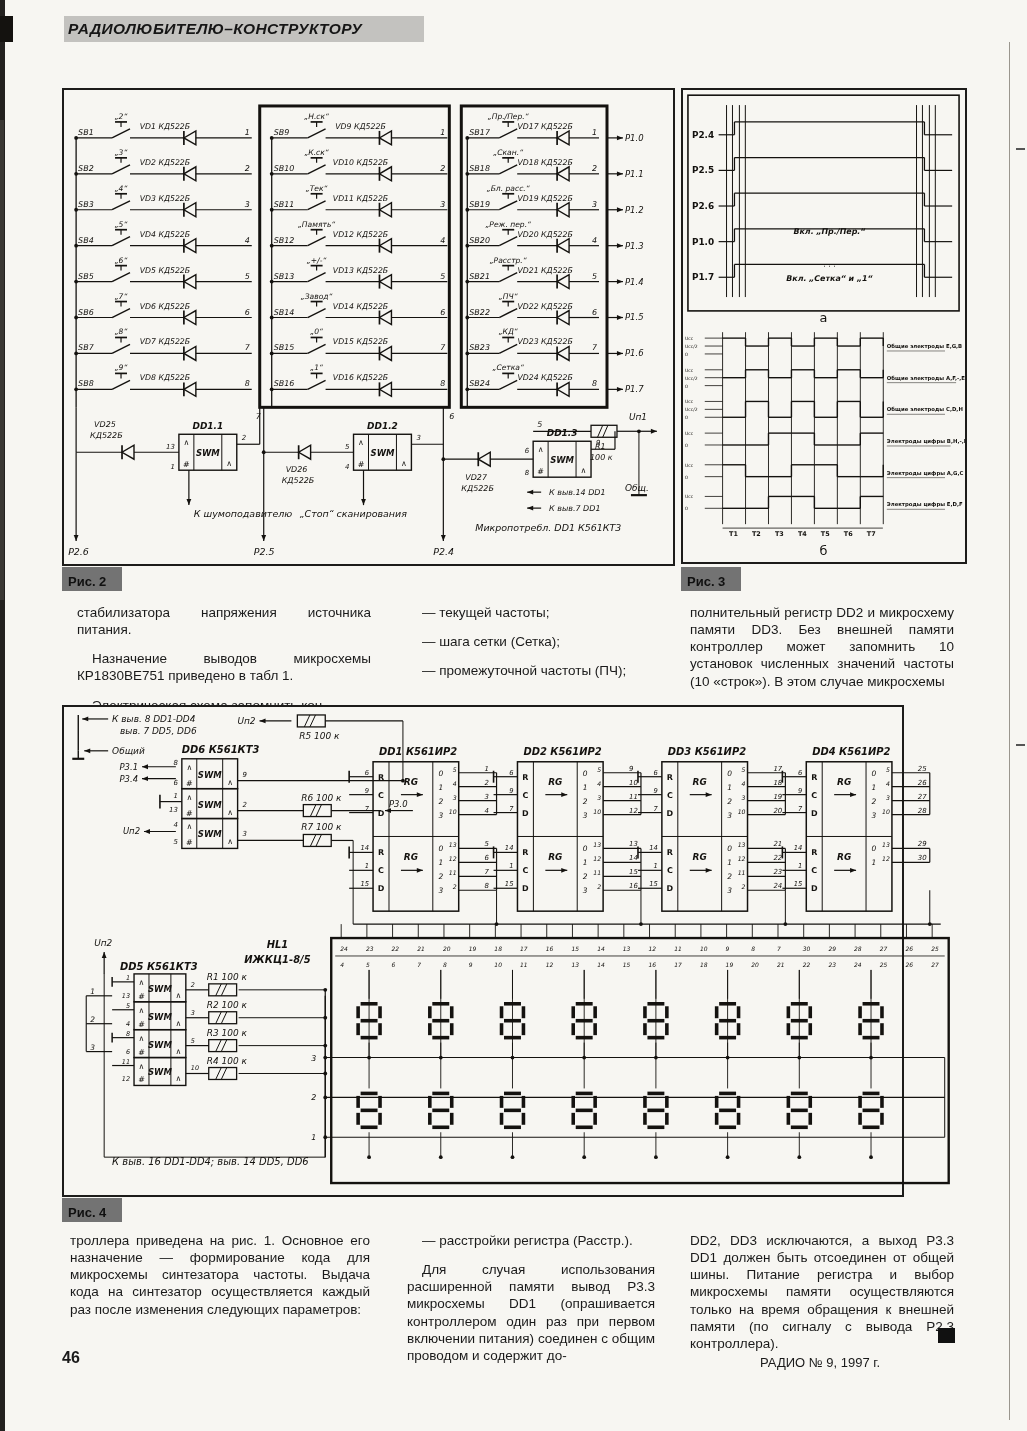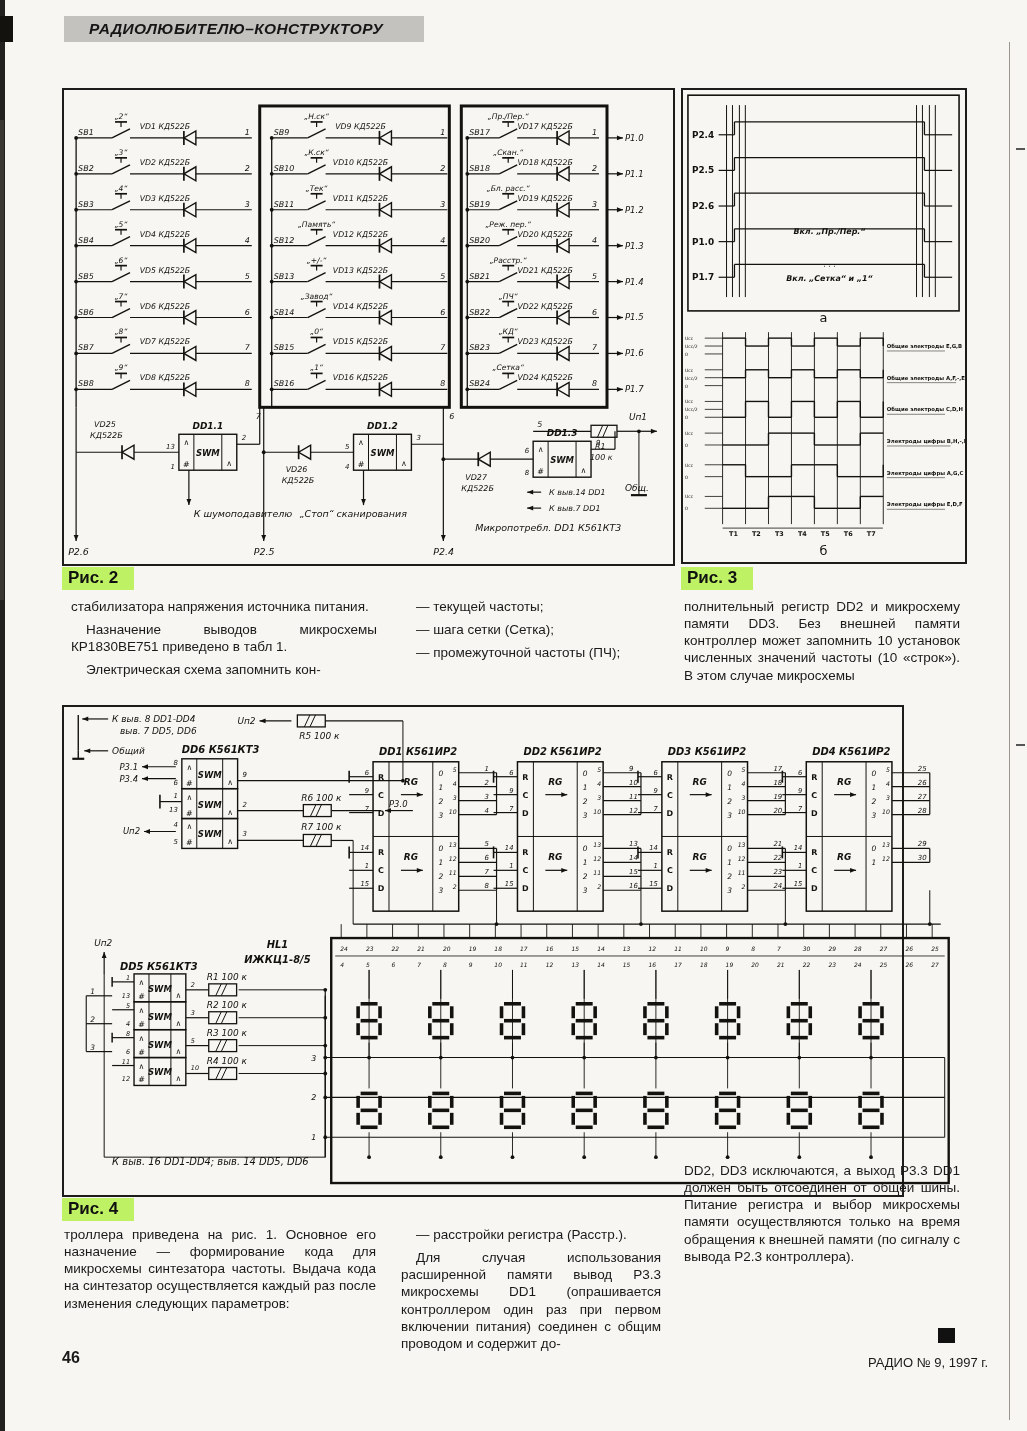--- a/index.html
+++ b/index.html
@@ -4,31 +4,31 @@
 <style>
   html,body{margin:0;padding:0;background:#dddbd6}
   .page{position:relative;width:1027px;height:1431px;background:#f7f6f2;
         font-family:"Liberation Sans",sans-serif;color:#1a1a1a;overflow:hidden}
   .binding{position:absolute;left:0;top:0;width:5px;height:1431px;background:#23211f}
   .binding-blob{position:absolute;left:0;top:16px;width:13px;height:26px;background:#14120f}
   .binding-blob2{position:absolute;left:0;top:120px;width:4px;height:480px;background:#3a3733}
   .edge-line{position:absolute;left:1009px;top:42px;width:1px;height:1378px;background:#9a968e}
   .edge-tick{position:absolute;width:9px;height:2px;background:#555;left:1016px}
   .header-bar{position:absolute;left:64px;top:16px;width:360px;height:26px;background:#c3c2bf;
-        display:flex;align-items:center;padding-left:25px;box-sizing:border-box;
+        display:flex;align-items:center;padding-left:4px;box-sizing:border-box;
         font-weight:bold;font-style:italic;font-size:15.5px;letter-spacing:.4px;color:#161616}
   .fig{position:absolute;border:2px solid #1d1c1a;box-sizing:border-box;background:#f7f6f2}
   .fig svg{display:block}
-  .figcap{position:absolute;background:#bef264;font-weight:bold;font-size:17px;
-        padding:1px 16px 2px 6px;color:#101010}
+  .figcap{position:absolute;background:#737373;font-weight:bold;font-size:13px;
+        padding:7px 16px 2px 6px;color:#101010}
   .textcol{position:absolute;font-size:13.5px;line-height:1.27;text-align:justify}
-  .para{margin:6px;text-indent:15px}
+  .para{margin:12px;text-indent:15px}
   .para.noind{text-indent:0}
   .footer-page{position:absolute;left:62px;top:1349px;font-size:16px;font-weight:bold}
-  .footer-issue{position:absolute;left:792px;top:1355px;width:196px;text-align:right;font-size:13px}
+  .footer-issue{position:absolute;left:760px;top:1355px;width:196px;font-size:13px}
   .endsquare{position:absolute;left:938px;top:1328px;width:17px;height:15px;background:#111}
 </style>
 </head>
 <body>
 
 <div class="page">
   <div class="binding"></div>
   <div class="binding-blob"></div>
   <div class="binding-blob2"></div>
   <div class="edge-line"></div>
@@ -1377,20 +1377,20 @@
   </div>
   <div class="figcap" style="left:62px;top:1198px">Рис. 4</div>
 
   <div class="textcol" style="left:58px;top:1220px;width:324px">
       <p class="para noind">троллера приведена на рис. 1. Основное его назначение — формирование кода для микросхемы синтезатора частоты. Выдача кода на синтезатор осуществляется каждый раз после изменения следующих параметров:</p>
     </div>
   <div class="textcol" style="left:395px;top:1220px;width:272px">
       <p class="para">— расстройки регистра (Расстр.).</p>
       <p class="para">Для случая использования расширенной памяти вывод P3.3 микросхемы DD1 (опрашивается контроллером один раз при первом включении питания) соединен с общим проводом и содержит до-</p>
     </div>
-  <div class="textcol" style="left:678px;top:1156px;width:288px">
+  <div class="textcol" style="left:678px;top:1220px;width:288px">
       <p class="para noind">DD2, DD3 исключаются, а выход P3.3 DD1 должен быть отсоединен от общей шины. Питание регистра и выбор микросхемы памяти осуществляются только на время обращения к внешней памяти (по сигналу с вывода P2.3 контроллера).</p>
     </div>
   <div class="endsquare"></div>
 
   <div class="footer-page">46</div>
   <div class="footer-issue">РАДИО № 9, 1997 г.</div>
 </div>
 
 </body></html>

